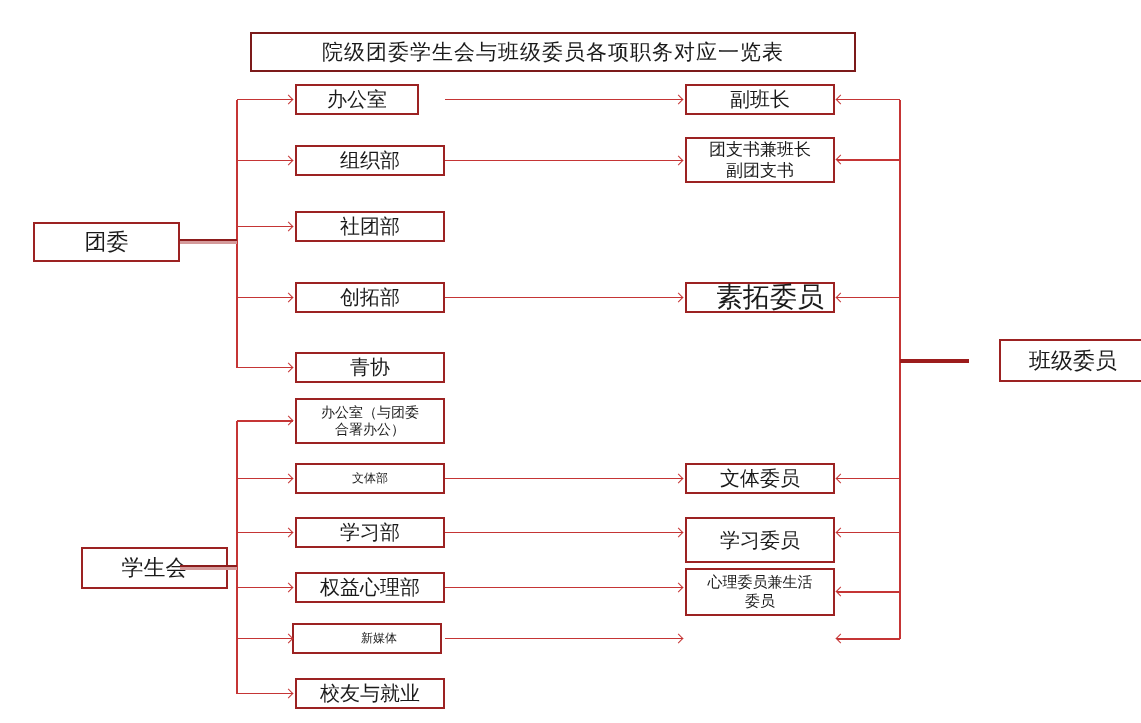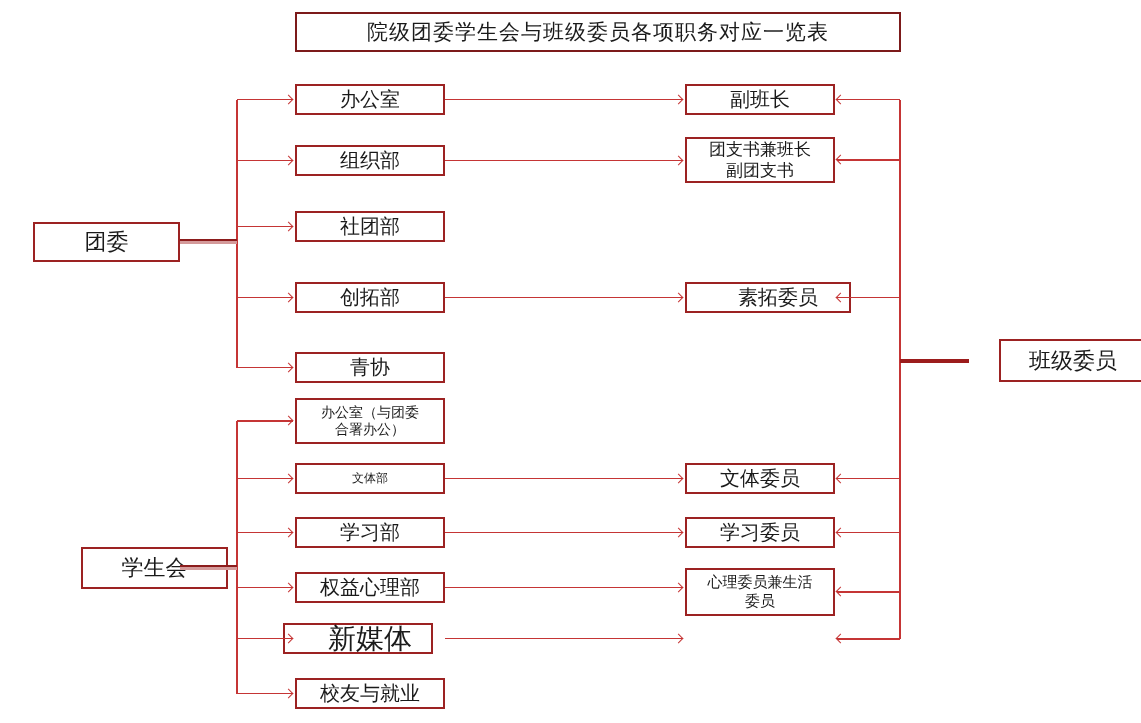--- a/index.html
+++ b/index.html
@@ -17,22 +17,22 @@
     font-family:"Liberation Sans","DejaVu Sans",sans-serif;color:var(--text);
     overflow:hidden;
   }
   .node{
     position:absolute;box-sizing:border-box;border:2px solid var(--boxBorder);
     background:#ffffff;display:flex;align-items:center;justify-content:center;
     text-align:center;line-height:1.25;
   }
   .node span{white-space:pre-line;}
   .title{
-    left:250px;top:12px;width:606px;height:40px;border-color:var(--titleBorder);
-    font-size:21px;letter-spacing:1px;margin-left:45px;
+    left:250px;top:32px;width:606px;height:40px;border-color:var(--titleBorder);
+    font-size:21px;letter-spacing:1px;
   }
   .seg{position:absolute;background:var(--line);}
   .ah{
     position:absolute;width:7px;height:7px;box-sizing:border-box;
     border:solid var(--line);border-width:1.5px 1.5px 0 0;background:transparent;
   }
   .ah.r{transform:rotate(45deg);}
   .ah.l{transform:rotate(225deg);}
   .thick-dual{position:absolute;height:5px;
     background:linear-gradient(to bottom,var(--thickDark) 0 38%,var(--thickLight) 38% 100%);}
@@ -47,21 +47,21 @@
   </div>
 <div class="node" style="left: 33px; top: 222px; width: 147px; height: 40px; font-size: 22px;">
       <span>团委</span>
     </div>
     <div class="node" style="left: 33px; top: 547px; width: 147px; height: 42px; font-size: 22px; margin-left: 48px;">
       <span>学生会</span>
     </div>
     <div class="node" style="left: 967px; top: 339px; width: 148px; height: 43px; font-size: 22px; margin-left: 32px;">
       <span>班级委员</span>
     </div>
-    <div class="node" style="left: 295px; top: 84px; width: 150px; height: 31px; font-size: 20px;">
+    <div class="node" style="left: 295px; top: 84px; width: 124px; height: 31px; font-size: 20px;">
       <span>办公室</span>
     </div>
     <div class="node" style="left: 295px; top: 145px; width: 150px; height: 31px; font-size: 20px;">
       <span>组织部</span>
     </div>
     <div class="node" style="left: 295px; top: 211px; width: 150px; height: 31px; font-size: 20px;">
       <span>社团部</span>
     </div>
     <div class="node" style="left: 295px; top: 282px; width: 150px; height: 31px; font-size: 20px;">
       <span>创拓部</span>
@@ -75,40 +75,40 @@
     </div>
     <div class="node" style="left: 295px; top: 463px; width: 150px; height: 31px; font-size: 12px;">
       <span>文体部</span>
     </div>
     <div class="node" style="left: 295px; top: 517px; width: 150px; height: 31px; font-size: 20px;">
       <span>学习部</span>
     </div>
     <div class="node" style="left: 295px; top: 572px; width: 150px; height: 31px; font-size: 20px;">
       <span>权益心理部</span>
     </div>
-    <div class="node" style="left: 283px; top: 623px; width: 150px; height: 31px; font-size: 28px; padding-left: 24px;">
+    <div class="node" style="left: 292px; top: 623px; width: 150px; height: 31px; font-size: 12px; padding-left: 24px;">
       <span>新媒体</span>
     </div>
     <div class="node" style="left: 295px; top: 678px; width: 150px; height: 31px; font-size: 20px;">
       <span>校友与就业</span>
     </div>
     <div class="node" style="left: 685px; top: 84px; width: 150px; height: 31px; font-size: 20px;">
       <span>副班长</span>
     </div>
     <div class="node" style="left: 685px; top: 137px; width: 150px; height: 46px; font-size: 17px;">
       <span>团支书兼班长
 副团支书</span>
     </div>
-    <div class="node" style="left: 685px; top: 282px; width: 166px; height: 31px; font-size: 20px; padding-left: 20px;">
+    <div class="node" style="left: 685px; top: 282px; width: 150px; height: 31px; font-size: 27px; padding-left: 20px;">
       <span>素拓委员</span>
     </div>
     <div class="node" style="left: 685px; top: 463px; width: 150px; height: 31px; font-size: 20px;">
       <span>文体委员</span>
     </div>
-    <div class="node" style="left: 685px; top: 517px; width: 150px; height: 31px; font-size: 20px;">
+    <div class="node" style="left: 685px; top: 517px; width: 150px; height: 46px; font-size: 20px;">
       <span>学习委员</span>
     </div>
     <div class="node" style="left: 685px; top: 568px; width: 150px; height: 48px; font-size: 15px;">
       <span>心理委员兼生活
 委员</span>
     </div>
     <div class="seg" style="left: 236.25px; top: 99.5px; width: 1.5px; height: 268px;"></div>
     <div class="seg" style="left: 236.25px; top: 421px; width: 1.5px; height: 272.5px;"></div>
     <div class="seg" style="left: 899.25px; top: 99.5px; width: 1.5px; height: 539.5px;"></div>
     <div class="seg" style="left: 237px; top: 98.75px; width: 56px; height: 1.5px;"></div>

